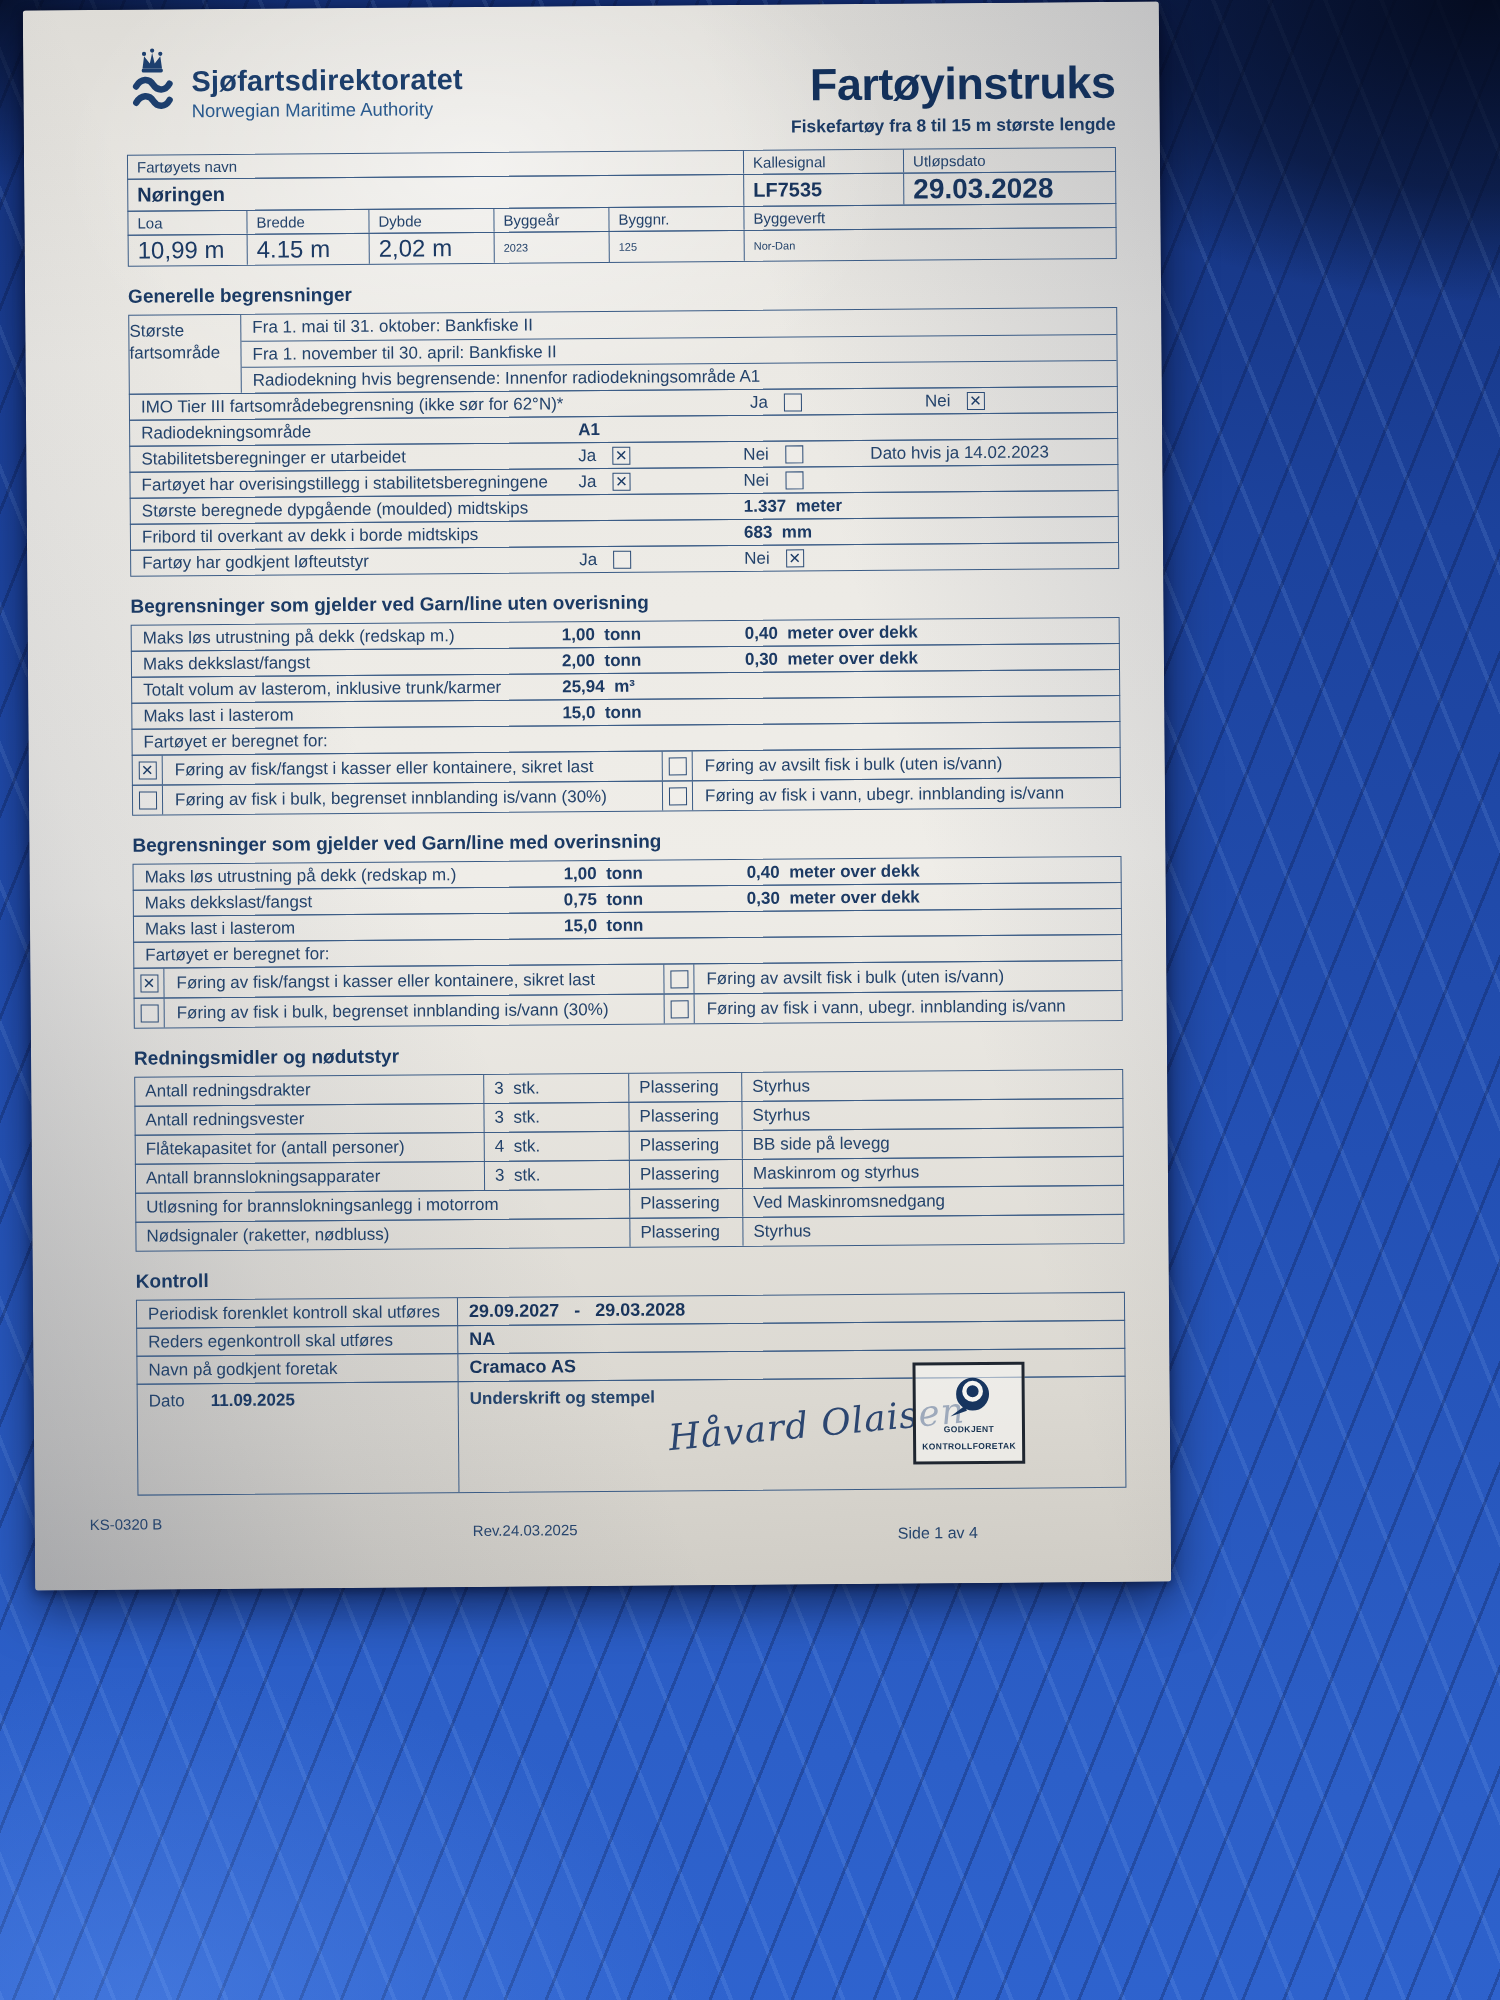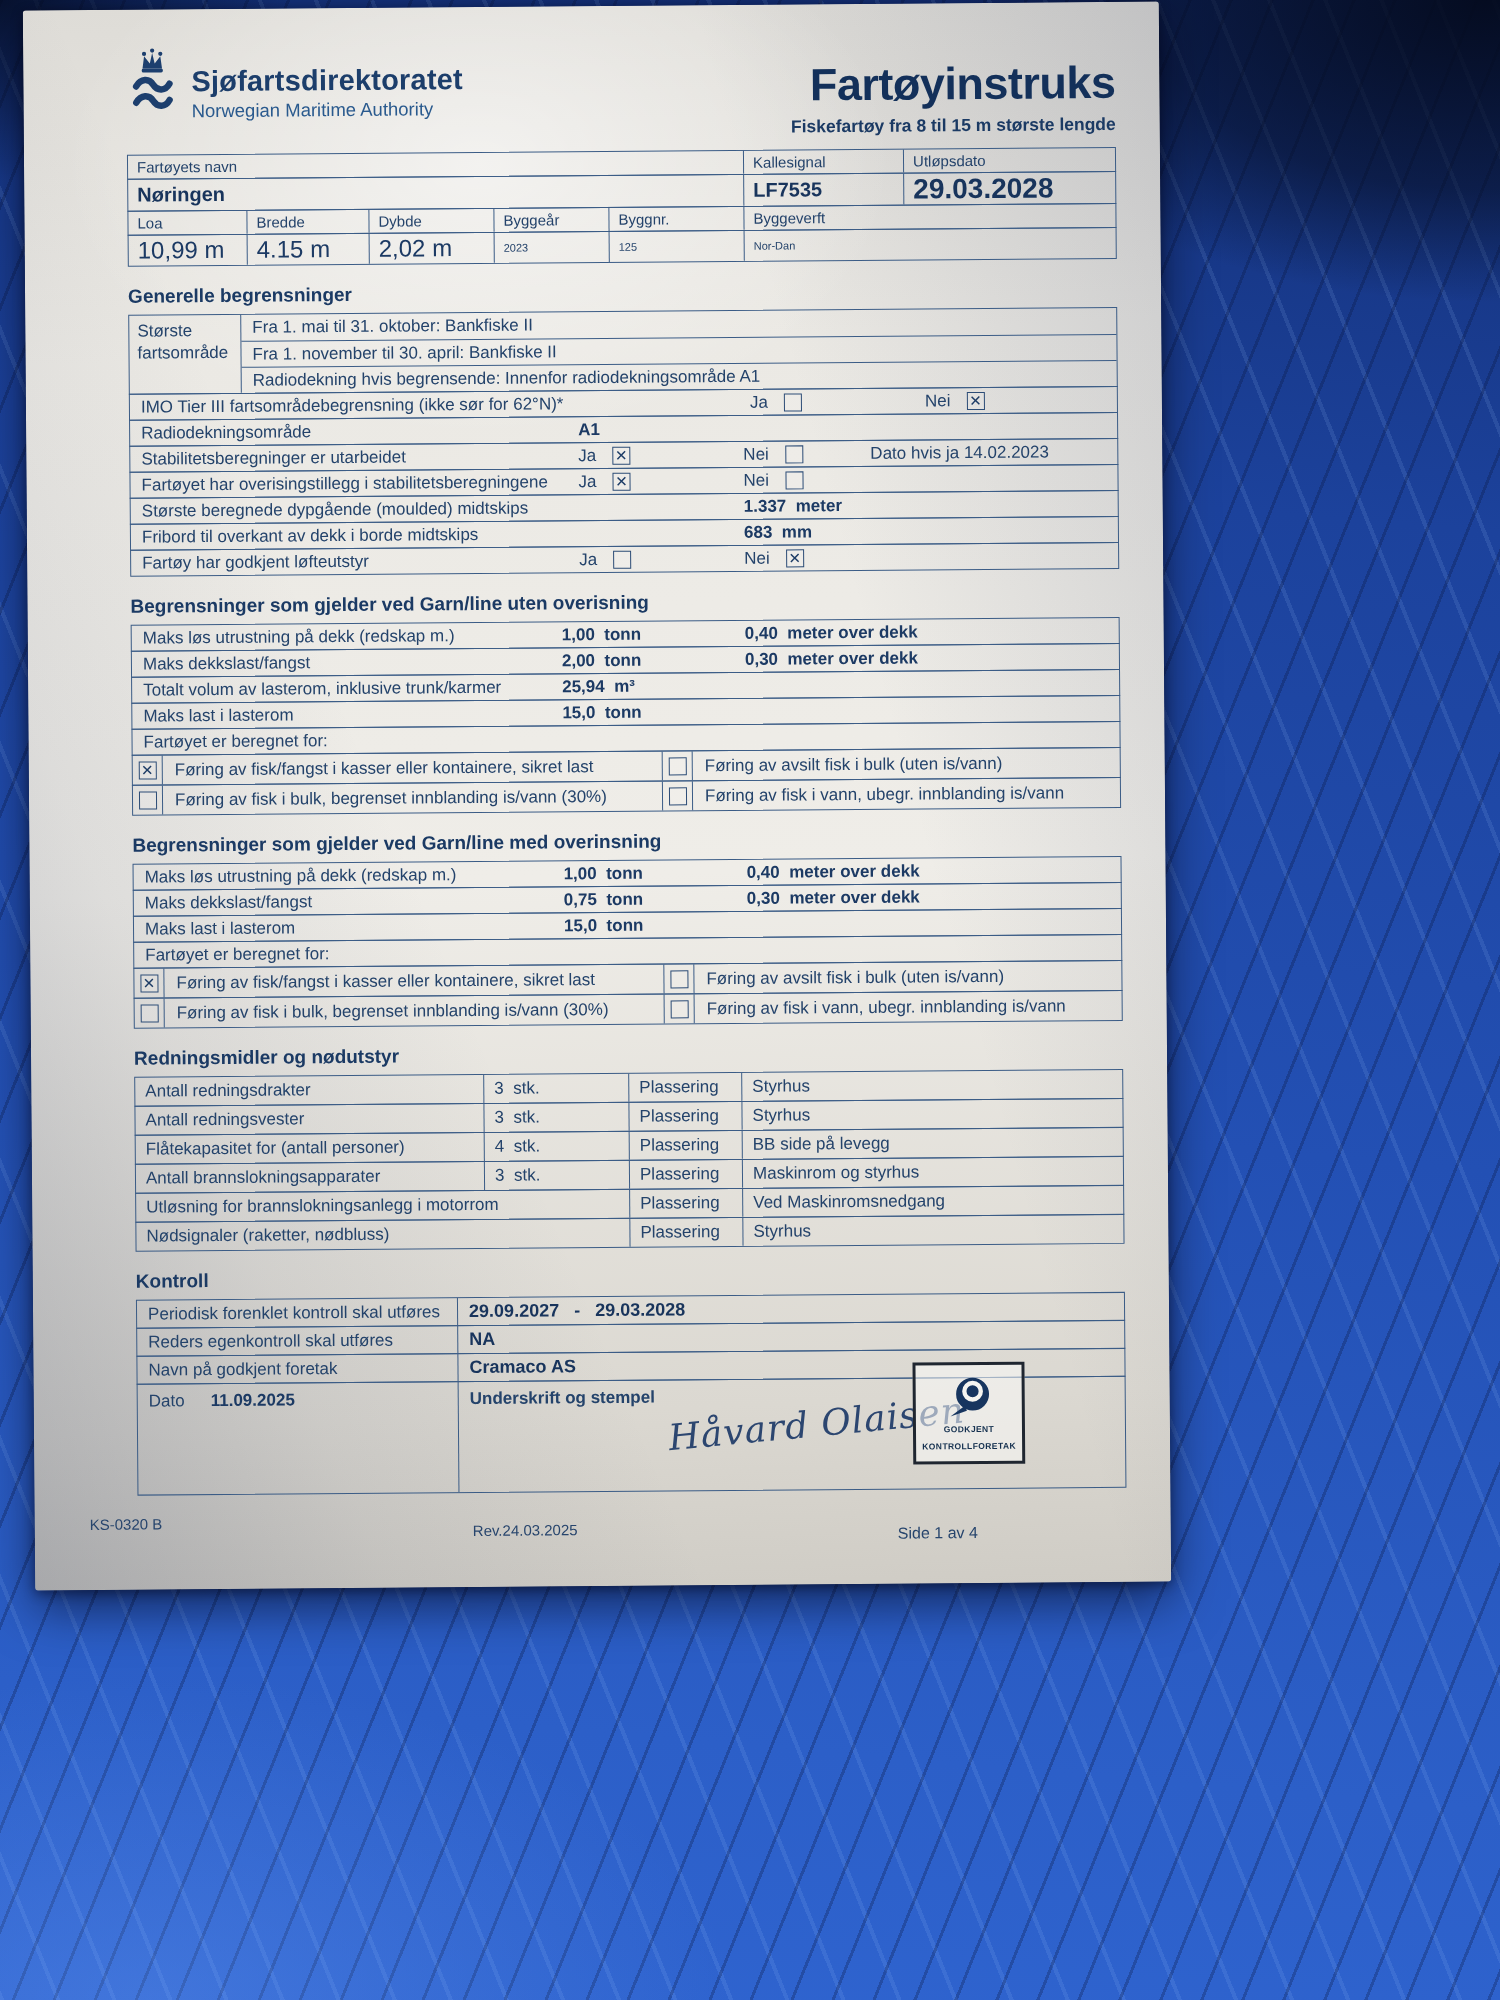--- a/index.html
+++ b/index.html
@@ -58,21 +58,21 @@
   .vcell:first-child{border-left:none}
   .vlab{font-size:15px;height:23px}
   .vvalrow .vcell{height:31px}
   .vv{font-size:20px;font-weight:700;color:#18345c}
   .vv-big{font-size:28px;font-weight:700;color:#18345c}
   .vd{font-size:24px;font-weight:400;color:#1c3a64}
   .vd2{font-size:11px;font-weight:400;color:#24436b}
 
   
   .area{display:grid;grid-template-columns:112px 1fr;border:1px solid #3b5c86}
-  .area-lab{border-right:1px solid #3b5c86;padding:5px 8px;font-size:17px;line-height:1.3}
+  .area-lab{border-right:1px solid #3b5c86;padding:5px 0;font-size:17px;line-height:1.3}
   .aline{border-top:1px solid #3b5c86;min-height:26px;display:flex;align-items:center;padding:0 11px;font-size:17px}
   .aline:first-child{border-top:none}
 
   
   .cbrow{display:grid;grid-template-columns:30px 500px 30px 1fr;border:1px solid #3b5c86;min-height:31px;align-items:stretch}
   .cbx{display:flex;align-items:center;justify-content:center;border-right:1px solid #3b5c86}
   .cbt{display:flex;align-items:center;padding:0 12px;font-size:17px;border-right:1px solid #3b5c86}
   .cbt:last-child{border-right:none}
 
   

